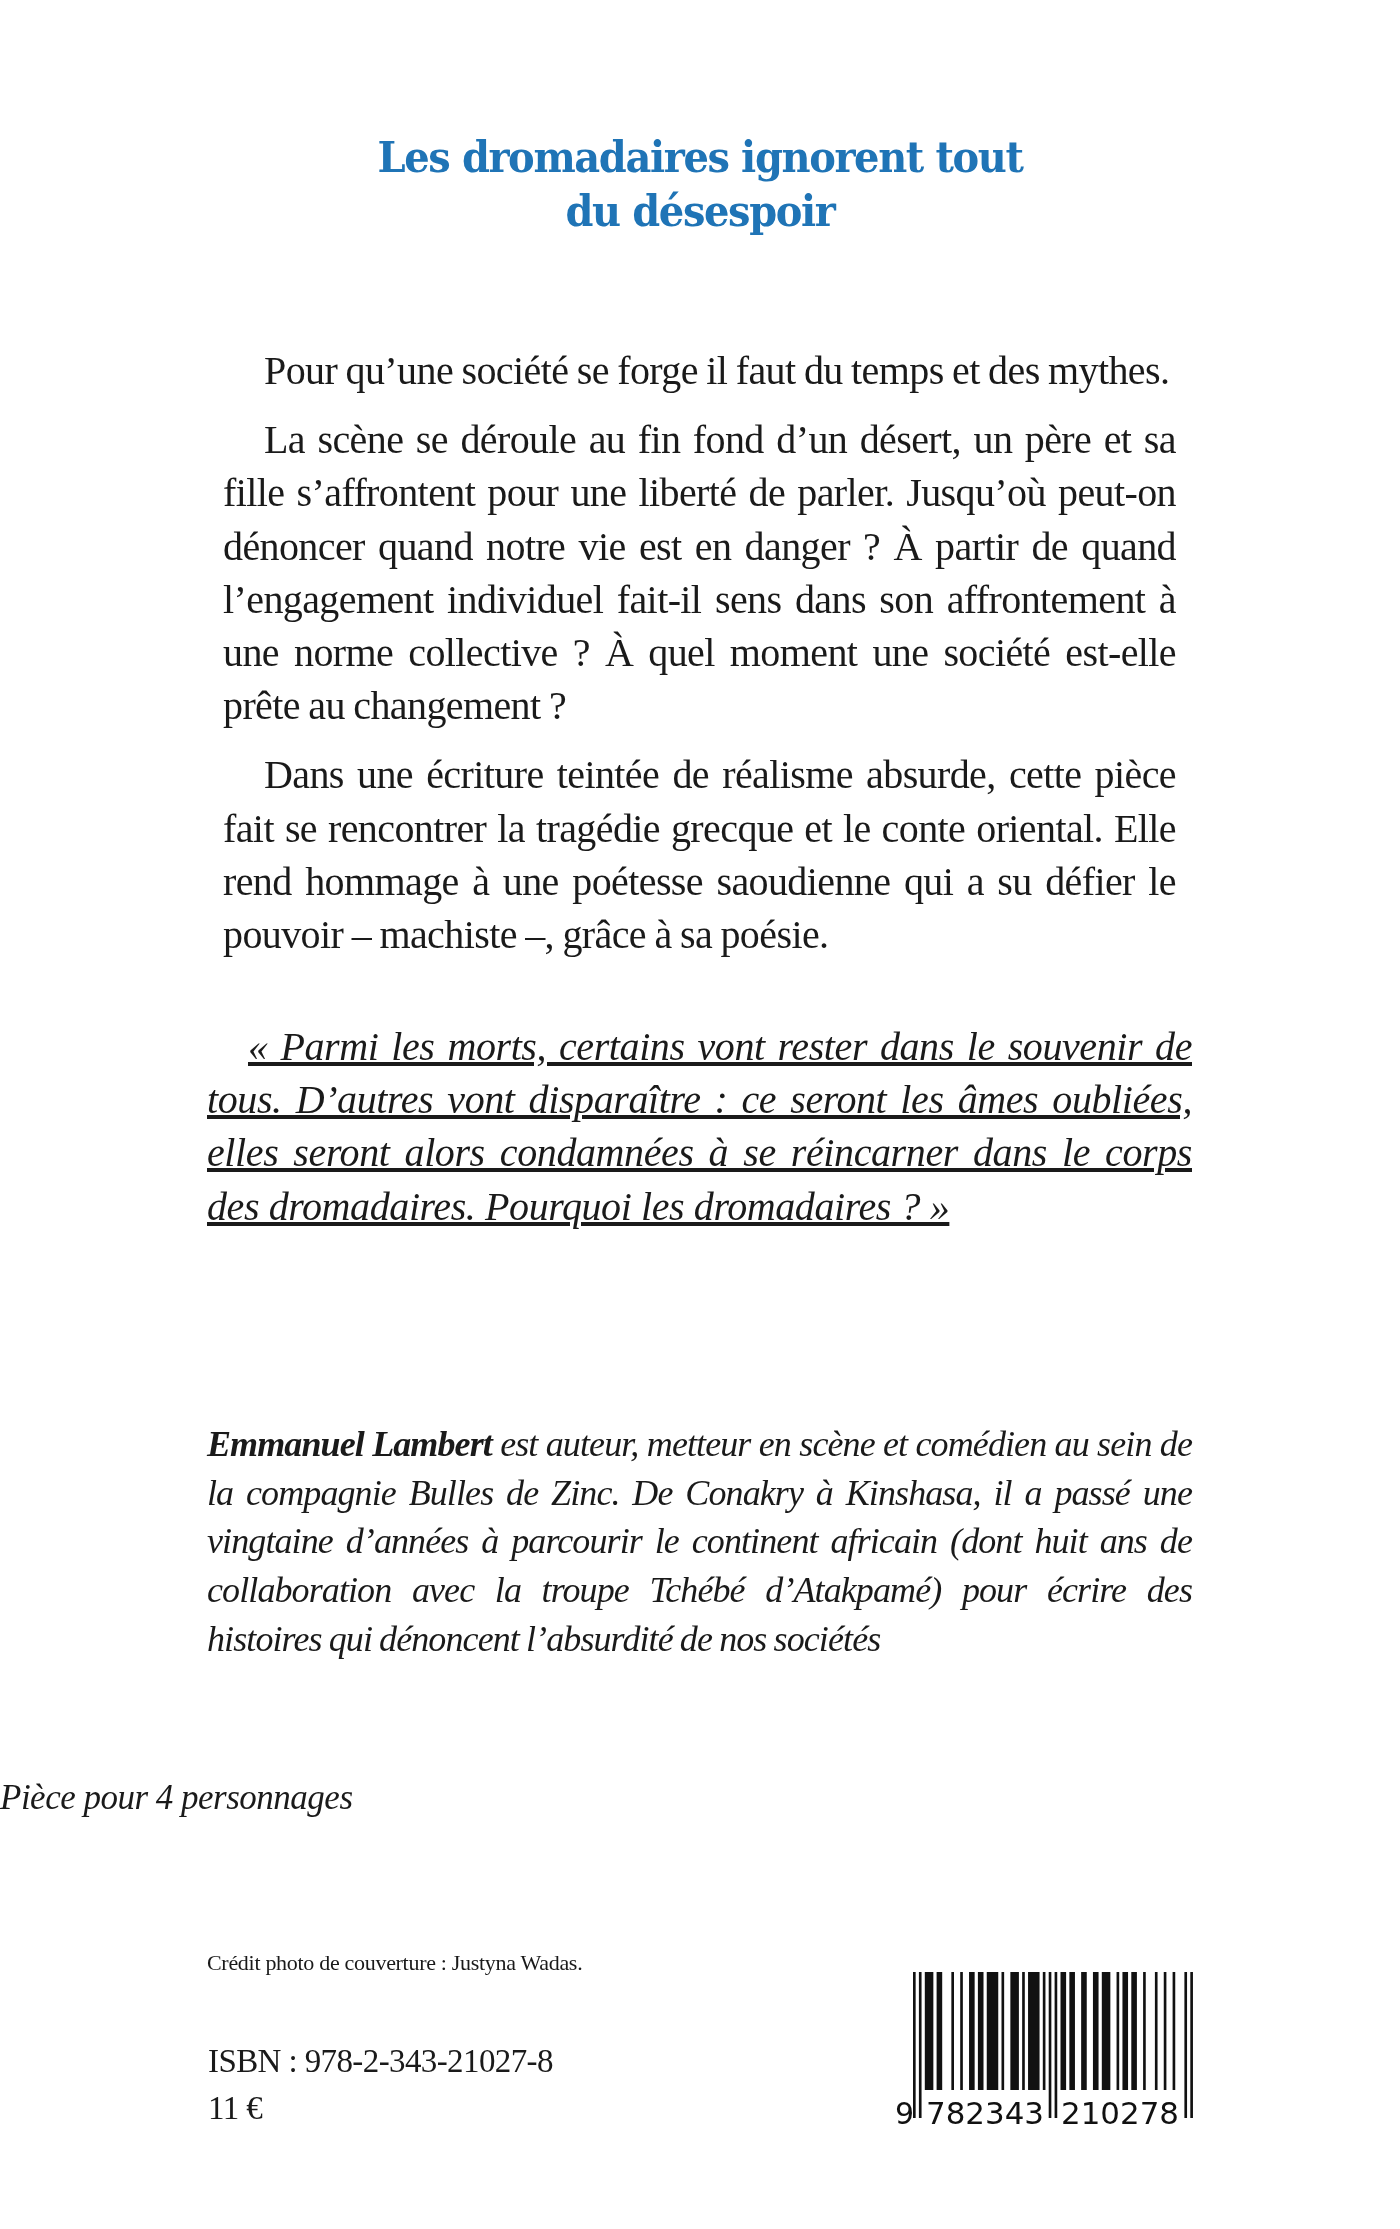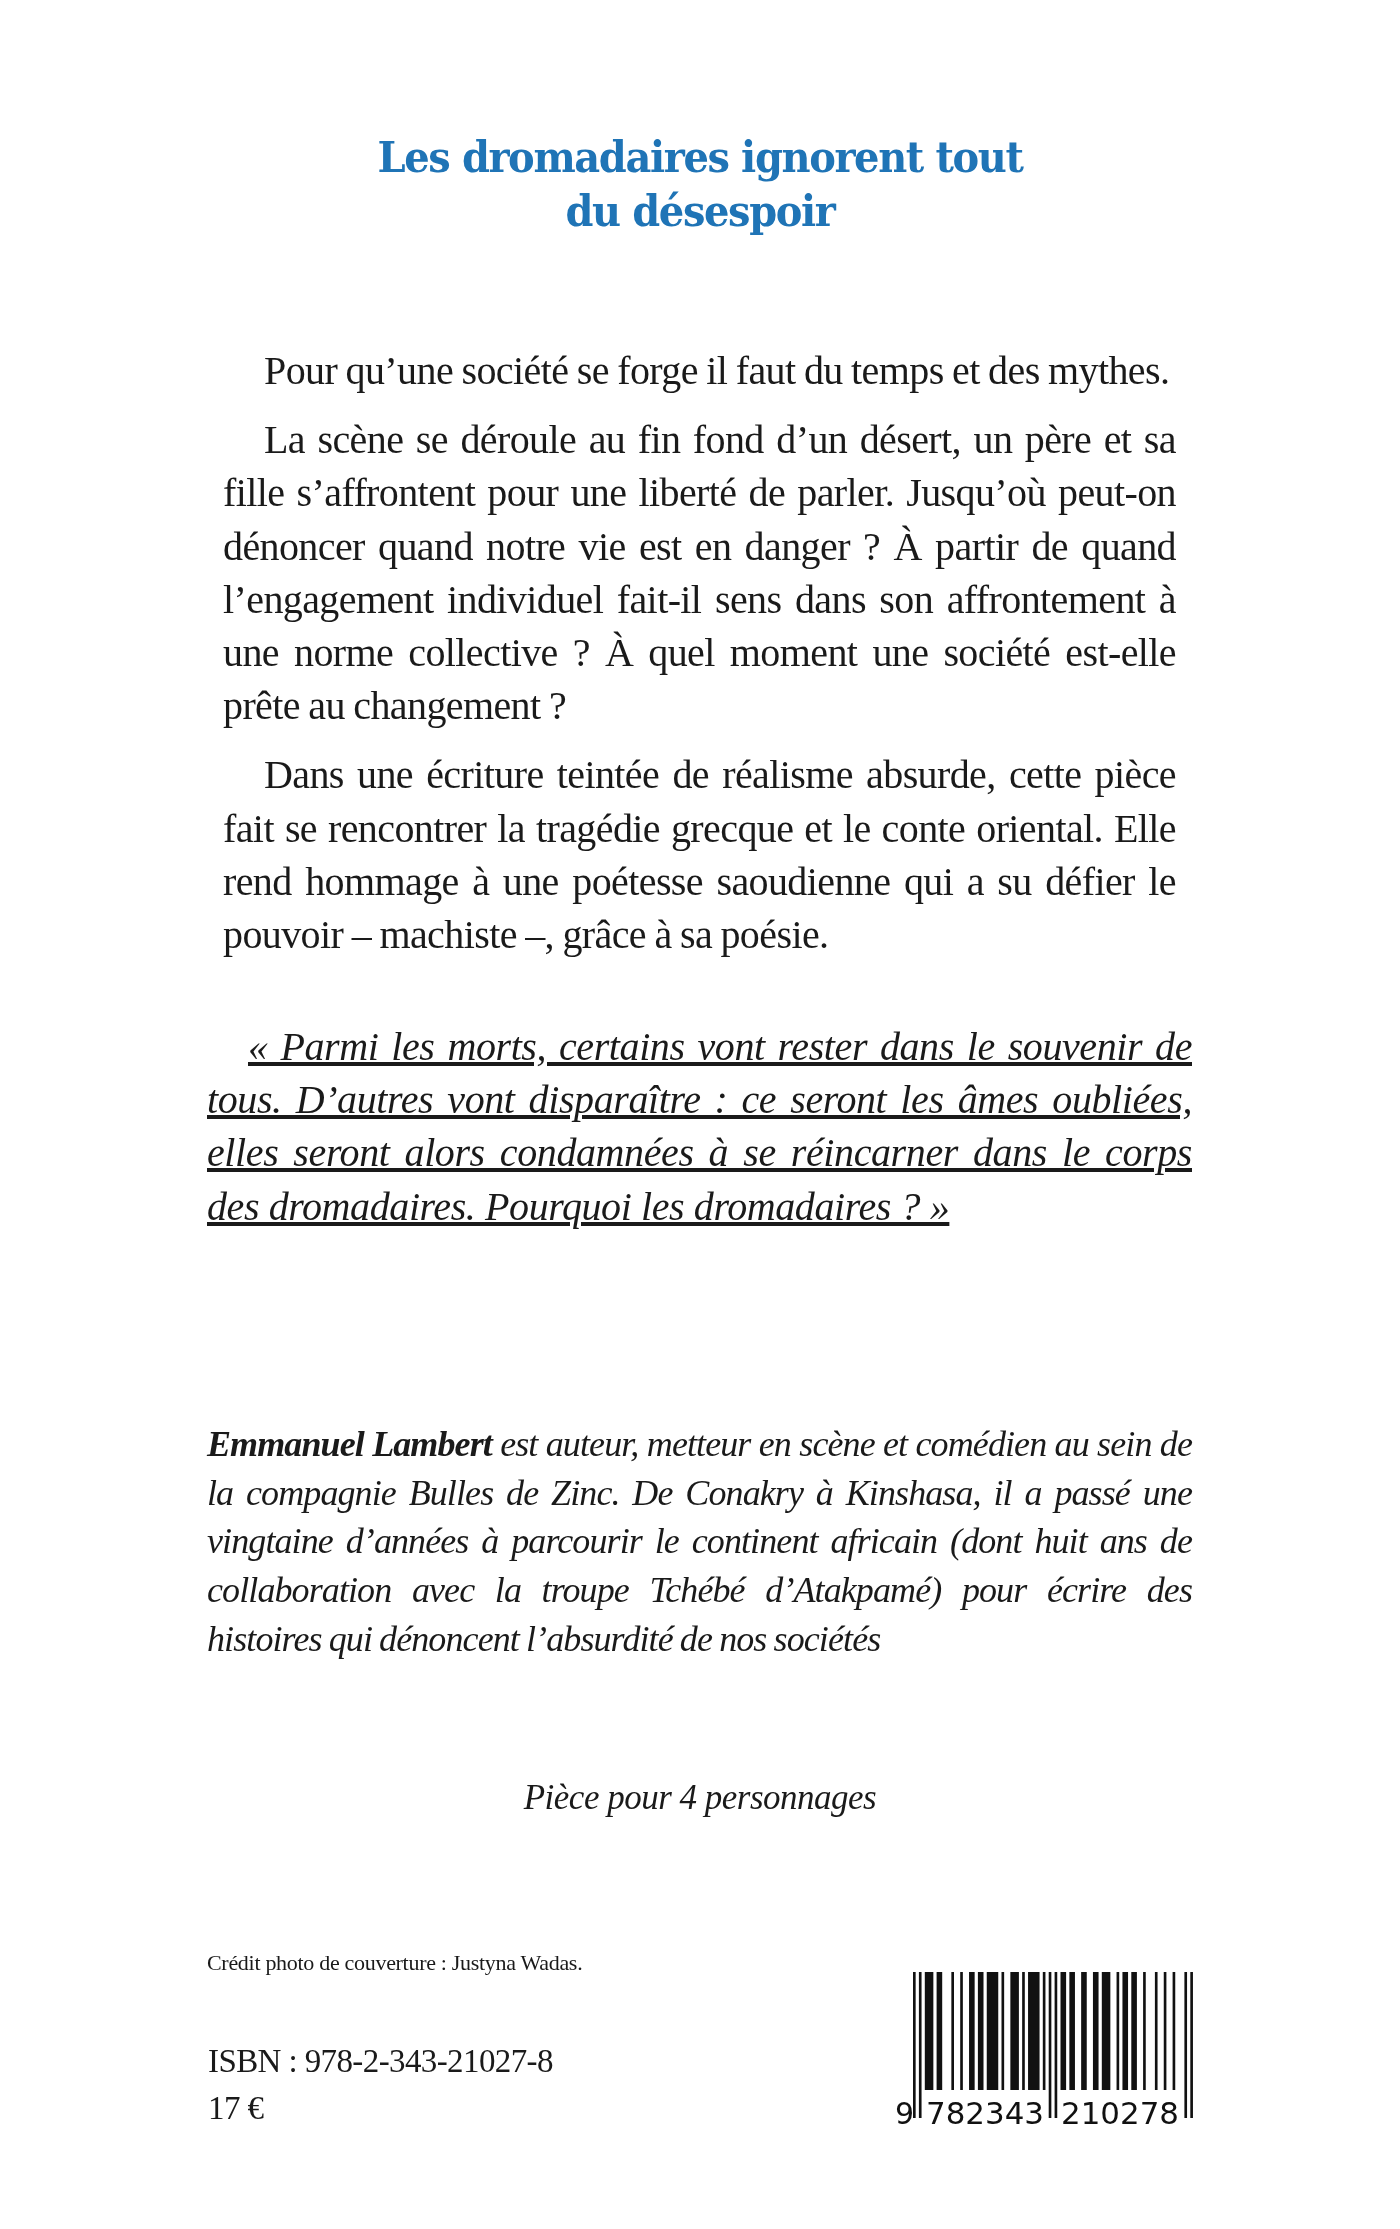--- a/index.html
+++ b/index.html
@@ -69,21 +69,20 @@
       text-align: justify;
       letter-spacing: -0.9px;
       word-spacing: -1px;
     }
     .bio b { font-weight: bold; }
     .genre {
       position: absolute;
       top: 1776px;
       left: 0;
       width: 1400px;
-      text-align: center;
       font-style: italic;
       font-size: 35px;
       line-height: 44px;
       letter-spacing: -0.5px;
     }
     .credit {
       position: absolute;
       left: 207px;
       top: 1947px;
       font-size: 22px;
@@ -137,21 +136,21 @@
 
 <p class="block quote">« Parmi les morts, certains vont rester dans le souvenir de tous. D’autres vont disparaître : ce seront les âmes oubliées, elles seront alors condamnées à se réincarner dans le corps des dromadaires. Pourquoi les dromadaires ? »</p>
 
 <p class="block bio"><b>Emmanuel Lambert</b><span> est auteur, metteur en scène et comédien au sein de la compagnie Bulles de Zinc. De Conakry à Kinshasa, il a passé une vingtaine d’années à parcourir le continent africain (dont huit ans de collaboration avec la troupe Tchébé d’Atakpamé) pour écrire des histoires qui dénoncent l’absurdité de nos sociétés</span></p>
 
 <div class="genre">Pièce pour 4 personnages</div>
 
 <div class="credit">Crédit photo de couverture : Justyna Wadas.</div>
 
 <div class="isbn">ISBN : 978-2-343-21027-8</div>
-<div class="price">17 €</div>
+<div class="price">11 €</div>
 
 <div class="barcode">
   <svg id="barcode-svg" width="300" height="160" viewBox="0 0 300 160">
     <g id="barcode-bars">
         <rect x="20.00" y="2" width="2.65" height="146" fill="#111"></rect>
         <rect x="25.90" y="2" width="2.65" height="146" fill="#111"></rect>
         <rect x="31.80" y="2" width="8.55" height="118" fill="#111"></rect>
         <rect x="43.60" y="2" width="5.60" height="118" fill="#111"></rect>
         <rect x="58.35" y="2" width="2.65" height="118" fill="#111"></rect>
         <rect x="67.20" y="2" width="2.65" height="118" fill="#111"></rect>

